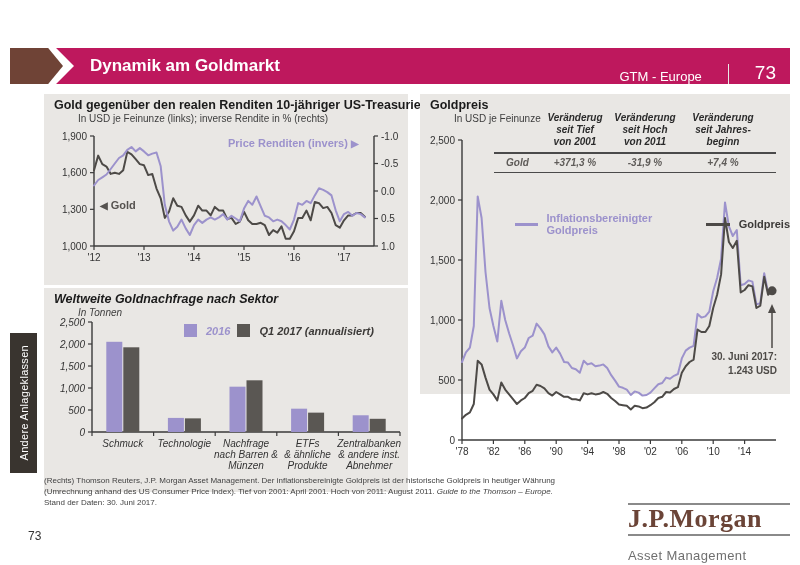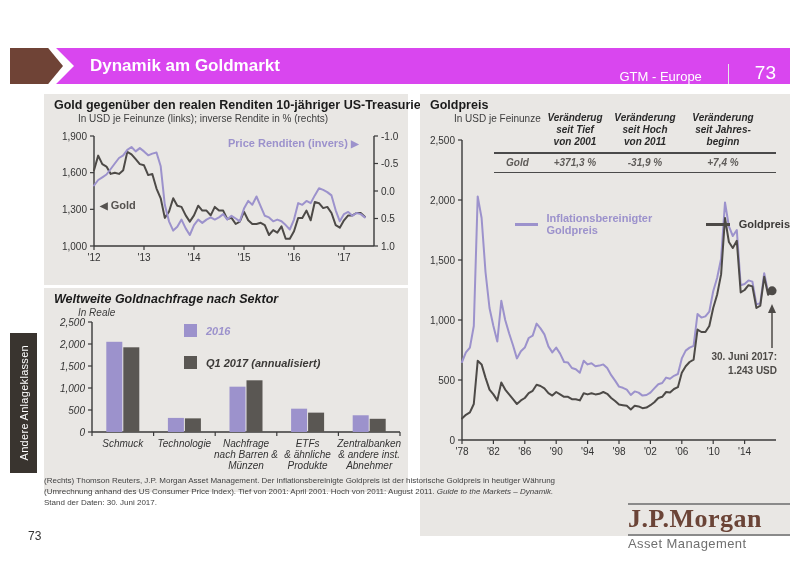--- a/index.html
+++ b/index.html
@@ -1,48 +1,48 @@
 <!DOCTYPE html>
 <html><head>
 <meta charset="utf-8">
 <style>
   html,body{margin:0;padding:0;background:#fff;}
   .page{position:relative;width:800px;height:565px;background:#ffffff;font-family:"Liberation Sans",sans-serif;overflow:hidden;}
 
   
-  .header{position:absolute;left:10px;top:48px;width:780px;height:36px;background:#d946ef;}
+  .header{position:absolute;left:10px;top:48px;width:780px;height:36px;background:#be185d;}
   .hdr-arrow-white{position:absolute;left:0;top:0;width:64px;height:36px;background:#ffffff;
     clip-path:polygon(0 0,72% 0,100% 50%,72% 100%,0 100%);}
   .hdr-arrow-brown{position:absolute;left:0;top:0;width:53px;height:36px;background:#6f4336;
     clip-path:polygon(0 0,72% 0,100% 50%,72% 100%,0 100%);}
   .hdr-title{position:absolute;left:80px;top:0;height:36px;line-height:36px;color:#fff;font-size:17px;font-weight:bold;}
   .hdr-right{position:absolute;right:14px;top:0;height:36px;display:flex;align-items:flex-end;gap:26px;color:#fff;}
   .hdr-gtm{font-size:13px;}
   .hdr-div{width:1px;height:20px;background:#e8e8e8;}
   .hdr-pg{font-size:19px;}
 
   
   .panel{position:absolute;background:#e9e7e4;}
   .p1{left:44px;top:94px;width:364px;height:191px;}
   .p2{left:44px;top:288px;width:364px;height:204px;font-style:italic;}
-  .p3{left:420px;top:94px;width:370px;height:442px;}
+  .p3{left:420px;top:94px;width:370px;height:300px;}
   .ptitle{position:absolute;left:10px;top:4px;font-size:12.5px;font-weight:bold;color:#1b1b1b;white-space:nowrap;}
   .psub{position:absolute;left:10px;top:19px;font-size:10px;color:#3d3d3d;white-space:nowrap;padding-left:24px;}
   svg.chart{position:absolute;left:0;}
   #chart1{top:32px;width:364px;height:158px;}
   #chart2{top:26px;width:364px;height:156px;}
   #chart3{top:32px;width:370px;height:344px;}
 
   .inlabel{position:absolute;font-size:11px;font-weight:bold;white-space:nowrap;}
   .lab-gold{left:56px;top:105px;color:#55524f;}
   .lab-yield{left:184px;top:43px;color:#9c92cc;}
   .tri{font-size:10px;}
 
   
-  .legend2{position:absolute;left:140px;top:36px;display:flex;flex-direction:column;gap:19px;}
+  .legend2{position:absolute;left:140px;top:36px;display:flex;flex-direction:row;gap:7px;}
   .leg-item{display:flex;align-items:center;gap:9px;font-size:11px;font-weight:bold;}
   .leg-sq{width:13px;height:13px;display:inline-block;}
   .sq-purple{background:#9c92cc;}
   .sq-dark{background:#5a5753;}
   .leg-2016{color:#9c92cc;}
   .leg-q1{color:#3c3a38;}
 
   
   .gp-table{position:absolute;left:74px;top:18px;width:282px;font-style:italic;}
   .gp-row{display:grid;grid-template-columns:46px 70px 70px 86px;align-items:end;}
@@ -72,21 +72,21 @@
   .sidebar span{writing-mode:vertical-rl;transform:rotate(180deg);color:#fff;font-size:11px;letter-spacing:.3px;white-space:nowrap;}
 
   
   .footer{position:absolute;left:44px;top:475px;width:562px;font-size:8px;color:#3f3f3f;line-height:1.4;}
   .pagenum{position:absolute;left:28px;top:529px;font-size:12px;color:#333;}
 
   
   .logo{position:absolute;left:628px;top:503px;width:162px;}
   .logo-rule{height:2px;background:#8a8a8a;}
   .logo-word{font-family:"Liberation Serif",serif;font-size:26px;font-weight:bold;color:#6b4437;line-height:1.1;letter-spacing:.5px;}
-  .logo-unit{font-size:13px;color:#6f6f6f;letter-spacing:.4px;margin-top:0;}
+  .logo-unit{font-size:13px;color:#6f6f6f;letter-spacing:.4px;margin-top:12px;}
 </style>
 </head>
 <body>
 
 <div class="page">
 
   <div class="header">
     <div class="hdr-arrow-white"></div>
     <div class="hdr-arrow-brown"></div>
     <div class="hdr-title">Dynamik am Goldmarkt</div>
@@ -142,21 +142,21 @@
       <span>Gold</span>
     </div>
     <div class="inlabel lab-yield">
       <span>Price Renditen (invers)</span>
       <span class="tri">▶</span>
     </div>
   </div>
 
   <div class="panel p2">
     <div class="ptitle">Weltweite Goldnachfrage nach Sektor</div>
-    <div class="psub">In Reale</div>
+    <div class="psub">In Tonnen</div>
     <svg id="chart2" class="chart" viewBox="0 0 364 156">
         <line x1="48" y1="8" x2="48" y2="118" stroke="#3a3a3a" stroke-width="1.4"></line>
         <line x1="48" y1="118" x2="356" y2="118" stroke="#3a3a3a" stroke-width="1.4"></line>
         <line x1="44" y1="8" x2="48" y2="8" stroke="#3a3a3a" stroke-width="1.2"></line>
         <text x="41" y="11.5" text-anchor="end" font-size="10" fill="#333" font-family="&quot;Liberation Sans&quot;,sans-serif">2,500</text>
         <line x1="44" y1="30" x2="48" y2="30" stroke="#3a3a3a" stroke-width="1.2"></line>
         <text x="41" y="33.5" text-anchor="end" font-size="10" fill="#333" font-family="&quot;Liberation Sans&quot;,sans-serif">2,000</text>
         <line x1="44" y1="52" x2="48" y2="52" stroke="#3a3a3a" stroke-width="1.2"></line>
         <text x="41" y="55.5" text-anchor="end" font-size="10" fill="#333" font-family="&quot;Liberation Sans&quot;,sans-serif">1,500</text>
         <line x1="44" y1="74" x2="48" y2="74" stroke="#3a3a3a" stroke-width="1.2"></line>
@@ -283,21 +283,21 @@
     <div class="annot pre">30. Juni 2017:
 1.243 USD</div>
   </div>
 
   <div class="sidebar">
     <span>Andere Anlageklassen</span>
   </div>
 
   <div class="footer">
     <div>(Rechts) Thomson Reuters, J.P. Morgan Asset Management. Der inflationsbereinigte Goldpreis ist der historische Goldpreis in heutiger Währung</div>
-    <div><span>(Umrechnung anhand des US Consumer Price Index). Tief von 2001: April 2001. Hoch von 2011: August 2011. </span><i>Guide to the Markets – Dynamik.</i></div>
+    <div><span>(Umrechnung anhand des US Consumer Price Index). Tief von 2001: April 2001. Hoch von 2011: August 2011. </span><i>Guide to the Thomson – Europe.</i></div>
     <div>Stand der Daten: 30. Juni 2017.</div>
   </div>
 
   <div class="pagenum">73</div>
 
   <div class="logo">
     <div class="logo-rule"></div>
     <div class="logo-word">J.P.Morgan</div>
     <div class="logo-rule"></div>
     <div class="logo-unit">Asset Management</div>

